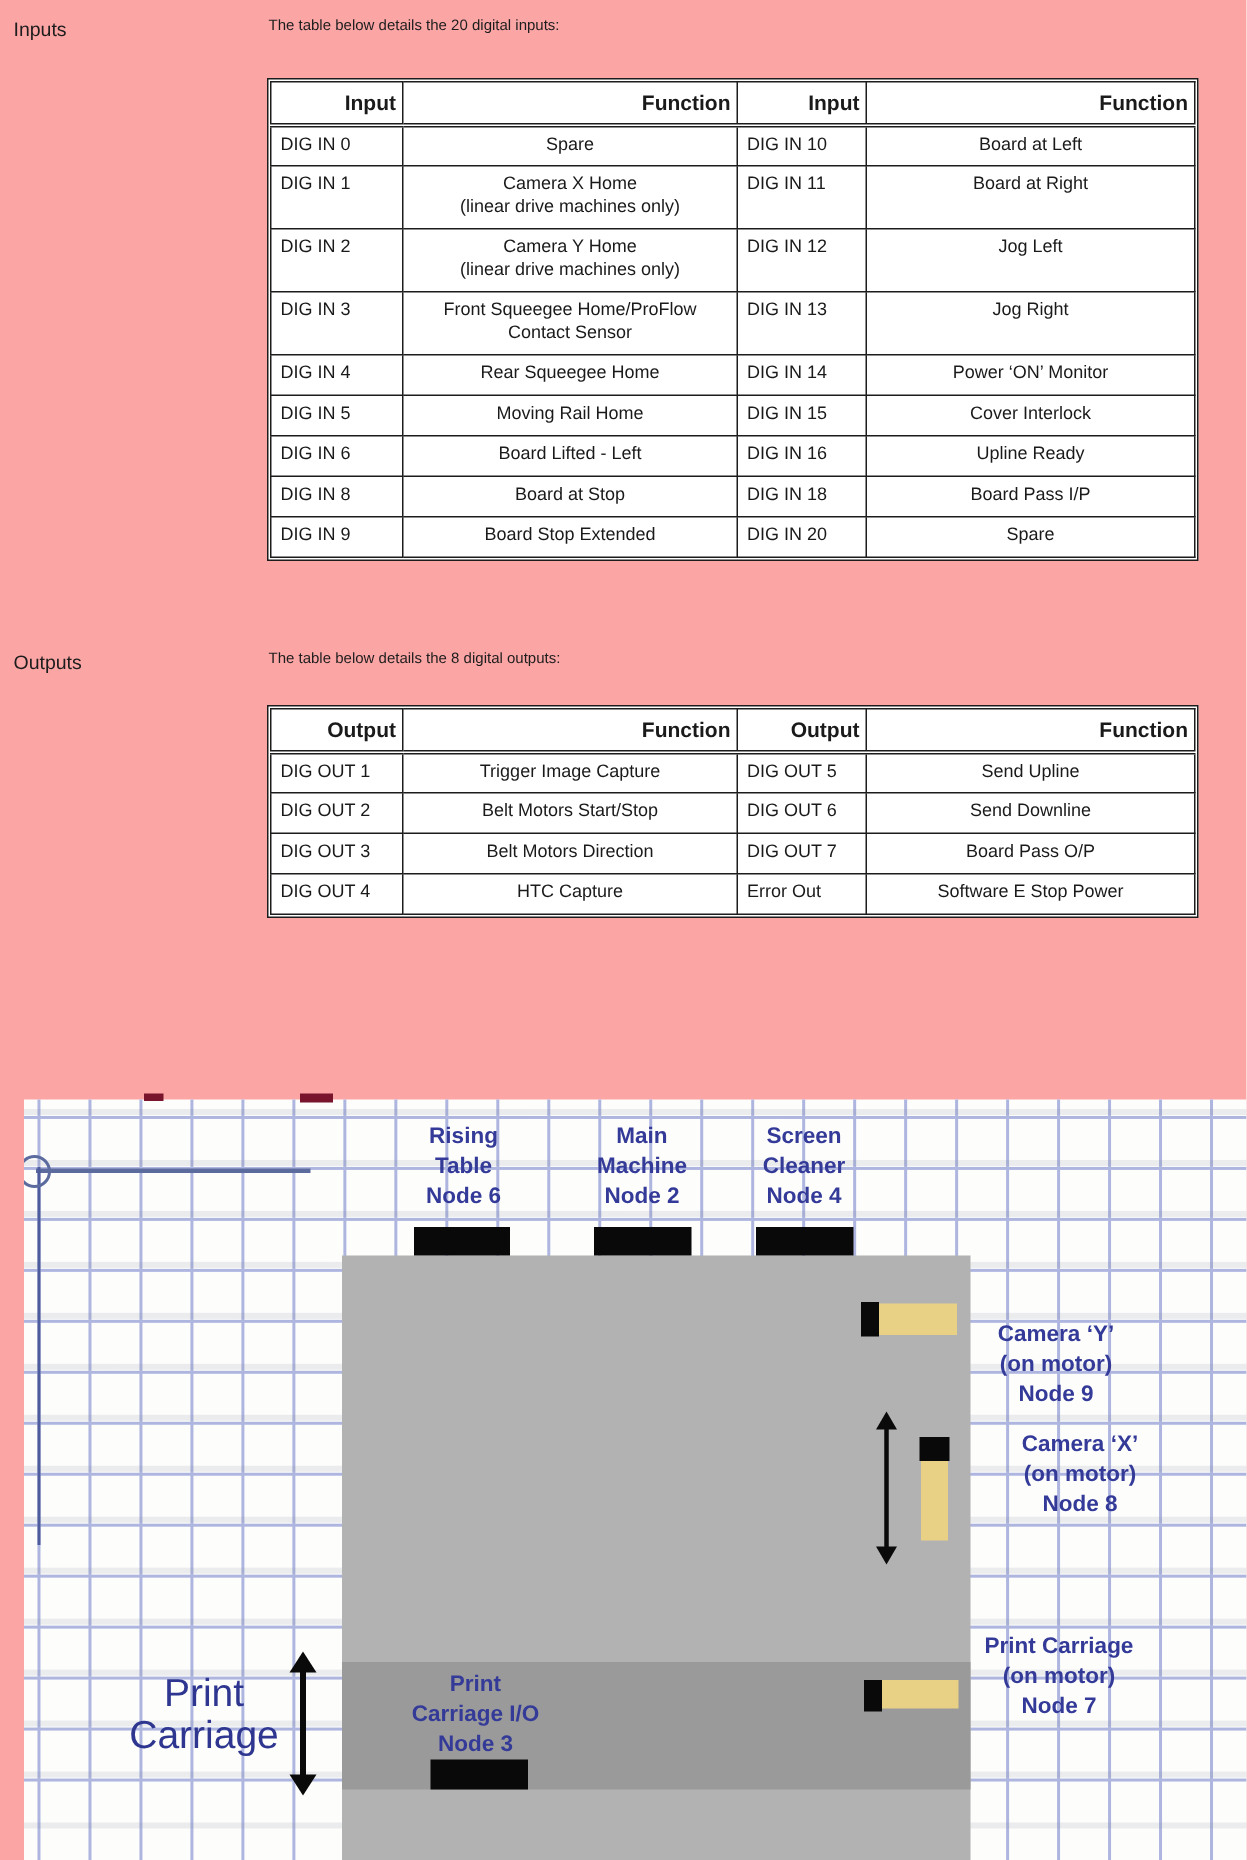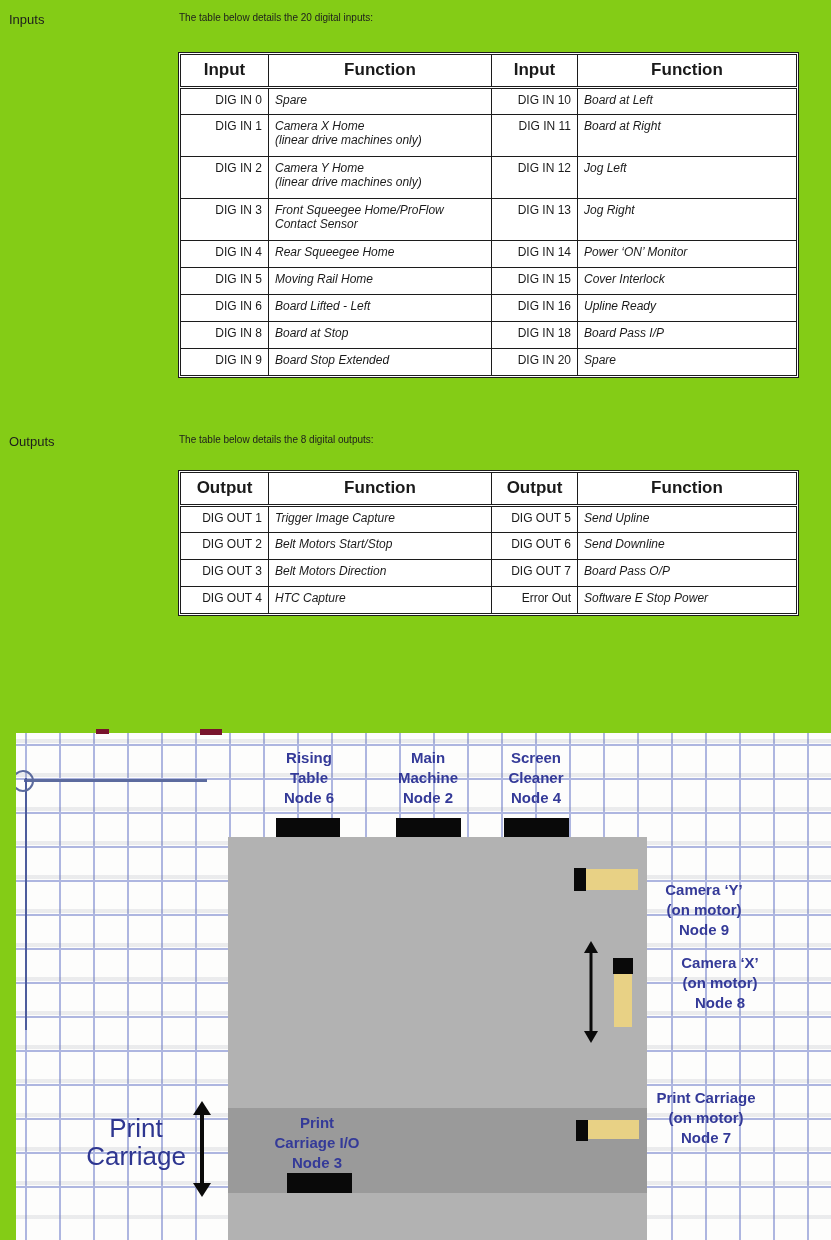--- a/index.html
+++ b/index.html
@@ -1,40 +1,40 @@
 <!DOCTYPE html>
 <html><head>
 <meta charset="utf-8">
 <style>
   * { margin:0; padding:0; box-sizing:border-box; }
   html,body { background:#ffffff; }
   .page {
     position:relative; width:831px; height:1240px; overflow:hidden;
-    background:#84cc16; font-family:"Liberation Sans","DejaVu Sans",sans-serif;
+    background:#fca5a5; font-family:"Liberation Sans","DejaVu Sans",sans-serif;
     color:#1a1a1a;
   }
   .margin-label { position:absolute; left:9px; font-size:13px; color:#1d1d1d; }
   .intro-text  { position:absolute; left:179px; font-size:10px; color:#1d1d1d; }
 
   
   .tbl-outer {
     position:absolute; display:inline-block;
     border:1px solid #1c1c1c; padding:1px; background:#fff;
   }
   table.io { border-collapse:collapse; table-layout:fixed; }
   table.io th, table.io td {
     border:1px solid #1c1c1c; font-size:12px; line-height:1.22;
     padding:4px 6px; vertical-align:top; white-space:pre-line;
   }
   table.io th {
-    font-size:17px; font-weight:bold; text-align:center;
+    font-size:14px; font-weight:bold; text-align:right;
     border-bottom:3px double #1c1c1c; padding:5px 4px;
   }
-  td.col-key { text-align:right; padding-top:6px; }
-  td.col-fn  { text-align:left; padding-top:6px;font-style:italic; }
+  td.col-key { text-align:left; padding-top:6px; }
+  td.col-fn  { text-align:center; padding-top:6px; }
   .w-key1 { width:88px; } .w-fn1 { width:223px; }
   .w-key2 { width:86px; } .w-fn2 { width:219px; }
   table.io tr.h1 td { height:27px; }
   table.io tr.h2 td { height:42px;margin-top:12px; }
 
   
   .diagram { position:absolute; left:16px; top:690px; width:831px; height:550px; overflow:hidden; }
   .diagram * { position:absolute; }
   .grid-area {
     left:0; top:43px; width:831px; height:507px; background-color:#fdfdfc;

